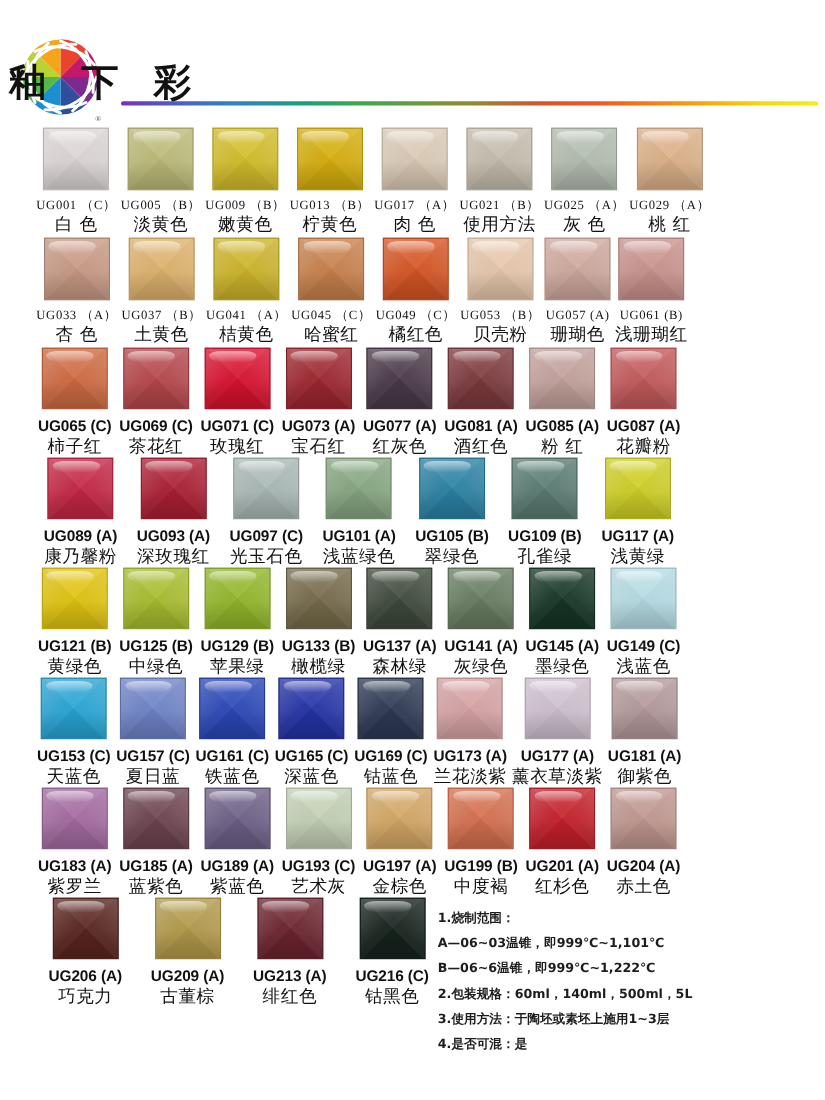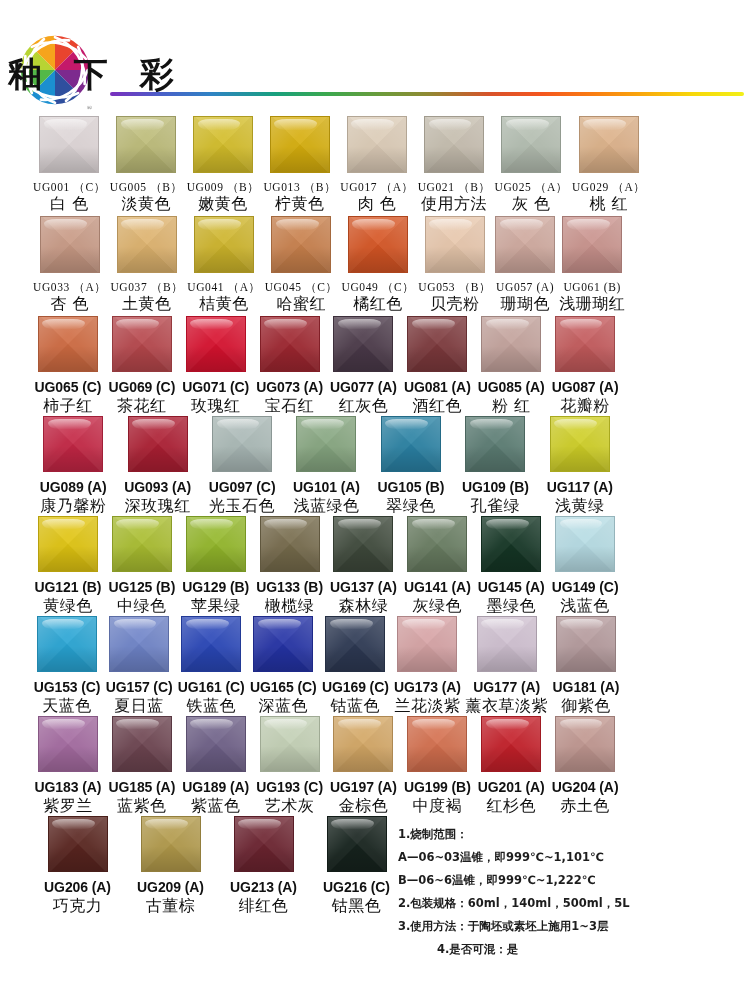--- a/index.html
+++ b/index.html
@@ -148,21 +148,21 @@
     font-family: "DejaVu Sans", "Liberation Sans", sans-serif;
     font-size: 11.5px;
     font-weight: bold;
     color: #1d1d1d;
     line-height: 1.05;
   }
   .note-line {
     margin-bottom: 11px;
     white-space: nowrap;
   }
-  .note-line:last-child { margin-bottom: 0; margin-left: 39px; }
+  .note-line:last-child { margin-bottom: 0; }
 </style>
 </head>
 <body>
 
 <div class="header">
 
   <div class="logo">
     <svg width="78" height="80" viewBox="0 0 100 100" aria-hidden="true">
       <g transform="translate(50,50)">
         <path d="M0,0 L0,-44 A44,44 0 0,1 31,-31 Z" fill="#e8442e" transform="rotate(0)"></path>

